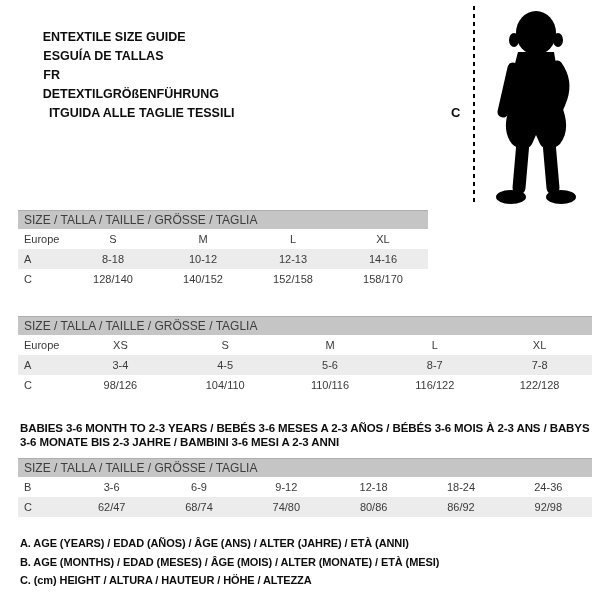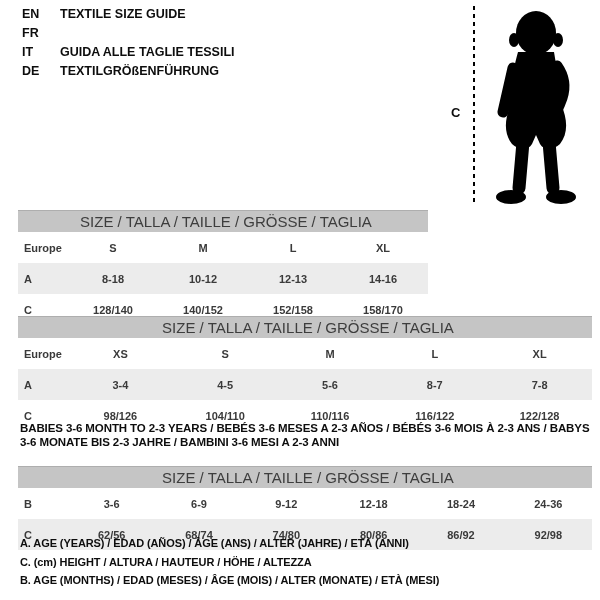--- a/index.html
+++ b/index.html
@@ -1,69 +1,73 @@
 <!DOCTYPE html>
 <html style="--bar: #c5c5c5; --stripe: #ececec;"><head>
 <meta charset="utf-8">
 <style>
   html,body { margin:0; padding:0; background:#ffffff; }
   body { width:600px; height:600px; font-family:"Liberation Sans", sans-serif; }
   .canvas { position:relative; width:600px; height:600px; background:#fff; overflow:hidden; }
 
   
-  .langs { position:absolute; left:22px; top:5px; }
+  .langs { position:absolute; left:22px; top:28px;text-align:right; }
   .lang-row { display:flex; font-weight:bold; font-size:12.5px; line-height:19px; color:#0d0d0d; }
   .lang-code { width:38px; flex:0 0 38px; }
 
   
   .measure-line { position:absolute; left:473px; top:6px; width:2px; height:200px;
     background:repeating-linear-gradient(to bottom, #000 0 4px, transparent 4px 8px); }
   .measure-label { position:absolute; left:451px; top:105px; font-size:13px; font-weight:bold; color:#0d0d0d; }
   .baby { position:absolute; left:484px; top:4px; }
 
   
   .section { position:absolute; left:18px; }
   #sec0 { top:210px; width:410px; }
   #sec1 { top:316px; width:574px; }
   #sec2 { top:421px; width:574px; }
   .tbl-title { font-weight:bold; font-size:11.5px; line-height:14px; color:#0d0d0d; margin:0 0 12px 2px; letter-spacing:-0.1px; }
-  #sec2 .tbl-title { margin-bottom:17px; }
+  #sec2 .tbl-title { margin-bottom:9px; }
   .tbl-title .sub { font-size:8px; vertical-align:-2px; }
 
   table { width:100%; border-collapse:collapse; table-layout:fixed; font-size:11px; color:#3a3a3a; }
-  th.bar { background:var(--bar,#c5c5c5); color:#3d3d3d; font-weight:normal; text-align:center;
-           padding:2px 0 2px 6px; font-size:15px; border-top:1px solid #aeaeae; }
-  tbody td { height:31px; text-align:center; padding:0; font-weight:bold; }
+  th.bar { background:var(--bar,#c5c5c5); color:#3d3d3d; font-weight:normal; text-align:left;
+           padding:2px 0 2px 6px; font-size:12px; border-top:1px solid #aeaeae; }
+  tbody td { height:20px; text-align:center; padding:0; font-weight:normal; }
   td.rowlabel { text-align:left; padding-left:6px; }
   tr.striped { background:var(--stripe,#ececec); }
 
   
   .footnotes { position:absolute; left:20px; top:534px; font-weight:bold; font-size:11px;
                line-height:18.5px; color:#0d0d0d; letter-spacing:-0.1px; }
 </style>
 </head>
 <body>
 
 <div class="canvas">
 
   <div class="langs" id="langs-root">
       <div class="lang-row">
         <span class="lang-code">EN</span>
         <span class="lang-text">TEXTILE SIZE GUIDE</span>
       </div>
       <div class="lang-row">
+        <span class="lang-code">ES</span>
+        <span class="lang-text">GUÍA DE TALLAS</span>
+      </div>
+      <div class="lang-row">
         <span class="lang-code">FR</span>
+      </div>
+      <div class="lang-row">
+        <span class="lang-code">DE</span>
+        <span class="lang-text">TEXTILGRÖßENFÜHRUNG</span>
       </div>
       <div class="lang-row">
         <span class="lang-code">IT</span>
         <span class="lang-text">GUIDA ALLE TAGLIE TESSILI</span>
-      </div>
-      <div class="lang-row">
-        <span class="lang-code">DE</span>
-        <span class="lang-text">TEXTILGRÖßENFÜHRUNG</span>
       </div>
     </div>
 
   <span class="measure-label">C</span>
   <div class="measure-line"></div>
 
   <svg class="baby" width="100" height="206" viewBox="0 0 100 206" aria-hidden="true">
     <g fill="#000000">
 
       <ellipse cx="52" cy="29" rx="20" ry="22"></ellipse>
@@ -189,30 +193,30 @@
             <td class="rowlabel">B</td>
             <td>3-6</td>
             <td>6-9</td>
             <td>9-12</td>
             <td>12-18</td>
             <td>18-24</td>
             <td>24-36</td>
           </tr>
           <tr class="striped">
             <td class="rowlabel">C</td>
-            <td>62/56</td>
+            <td>62/47</td>
             <td>68/74</td>
             <td>74/80</td>
             <td>80/86</td>
             <td>86/92</td>
             <td>92/98</td>
           </tr>
         </tbody>
       </table>
     </div>
 
   <div class="footnotes" id="footnotes-root">
       <div class="footnote-line">A. AGE (YEARS) / EDAD (AÑOS) / ÂGE (ANS) / ALTER (JAHRE) / ETÀ (ANNI)</div>
+      <div class="footnote-line">B. AGE (MONTHS) / EDAD (MESES) / ÂGE (MOIS) / ALTER (MONATE) / ETÀ (MESI)</div>
       <div class="footnote-line">C. (cm) HEIGHT / ALTURA / HAUTEUR / HÖHE / ALTEZZA</div>
-      <div class="footnote-line">B. AGE (MONTHS) / EDAD (MESES) / ÂGE (MOIS) / ALTER (MONATE) / ETÀ (MESI)</div>
     </div>
 
 </div>
 
 </body></html>

